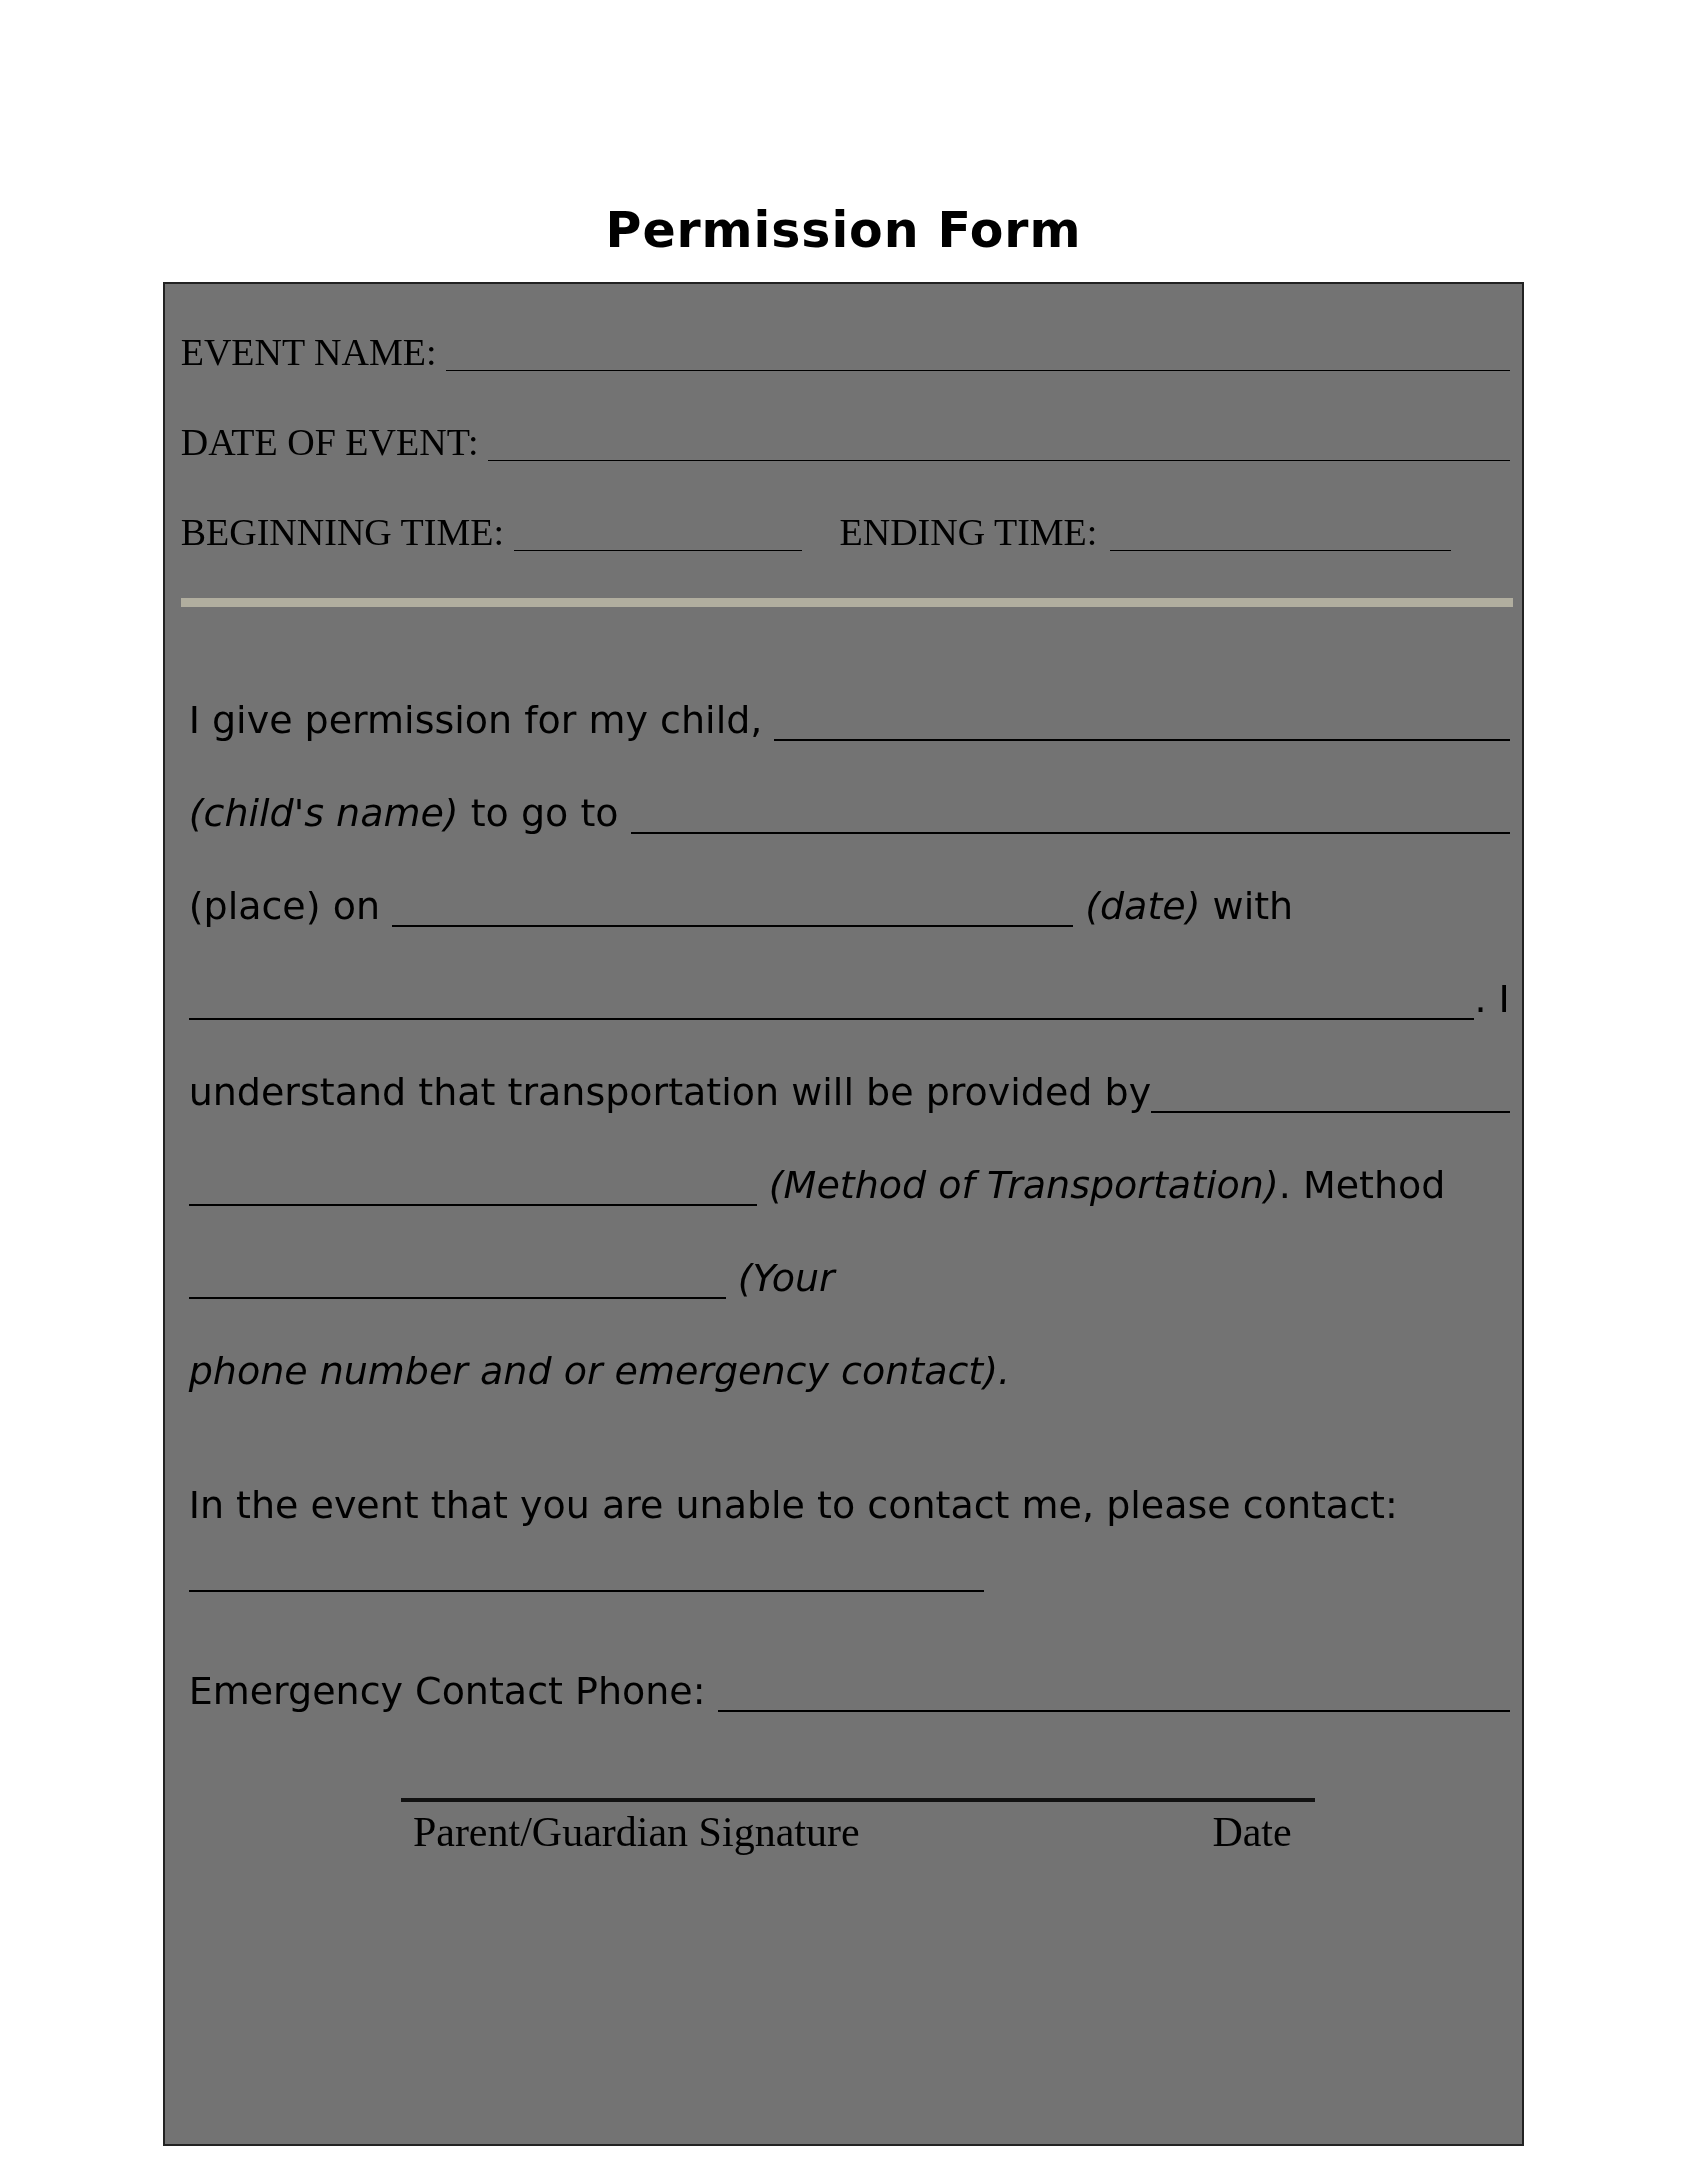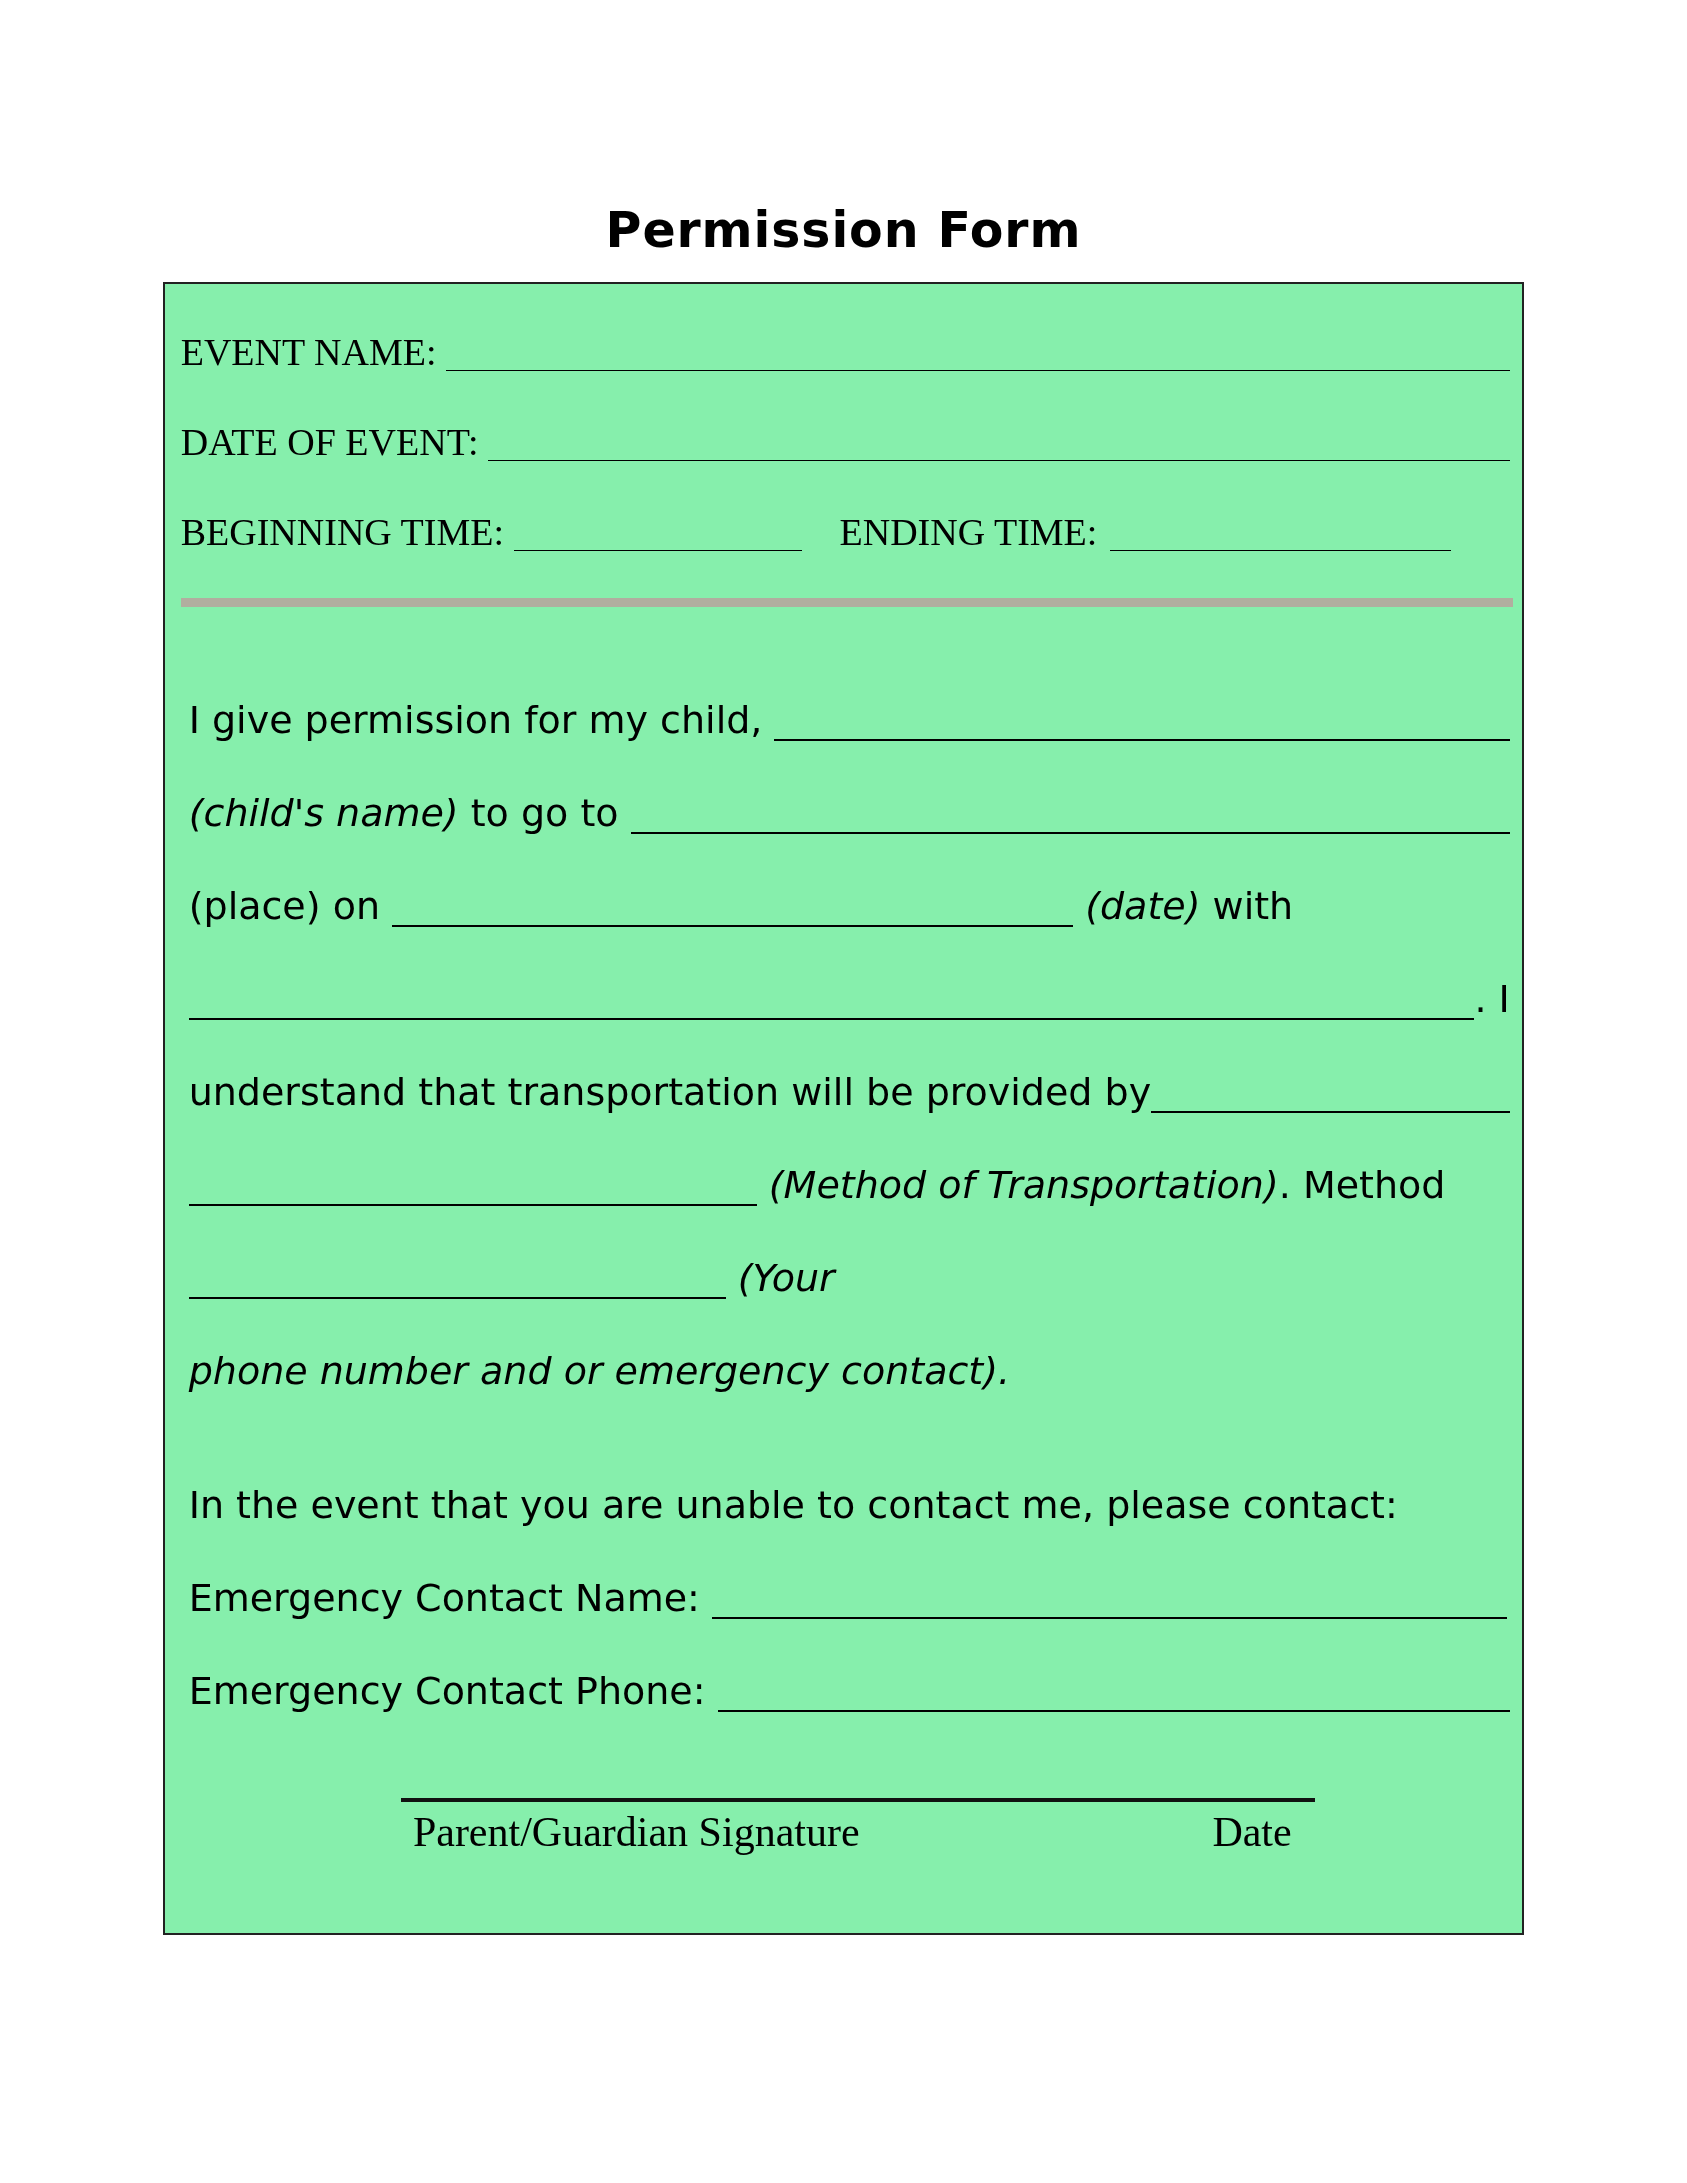--- a/index.html
+++ b/index.html
@@ -16,24 +16,24 @@
     padding-top:201px;
     text-align:center;
     font-size:49px;
     font-weight:bold;
     line-height:59px;
     letter-spacing:0.9px;
   }
   .form-box {
     position:absolute;
     left:163px; top:282px;
-    width:1361px; height:1653px;
+    width:1361px; height:1864px;
     border:2.6px solid #222222;
     padding:0 12.2px 0 15.7px;
-    background:#86efac;
+    background:#737373;
   }
   
   .form-header { padding-top:23px; }
   .header-row {
     display:flex; align-items:baseline;
     height:90px; line-height:90px;
     font-family:"Liberation Serif", serif;
     font-size:38px;
     white-space:pre;
   }
@@ -156,21 +156,20 @@
       </div>
       <div class="line">
         <span class="it">phone number and or emergency contact).</span>
       </div>
 
       <div class="para2">
         <div class="line">
           <span>In the event that you are unable to contact me, please contact:</span>
         </div>
         <div class="line">
-          <span>Emergency Contact Name: </span>
           <span class="blank name-blank"></span>
         </div>
         <div class="line">
           <span>Emergency Contact Phone: </span>
           <span class="blank phone-blank"></span>
         </div>
       </div>
     </div>
 
     <div class="signature">

